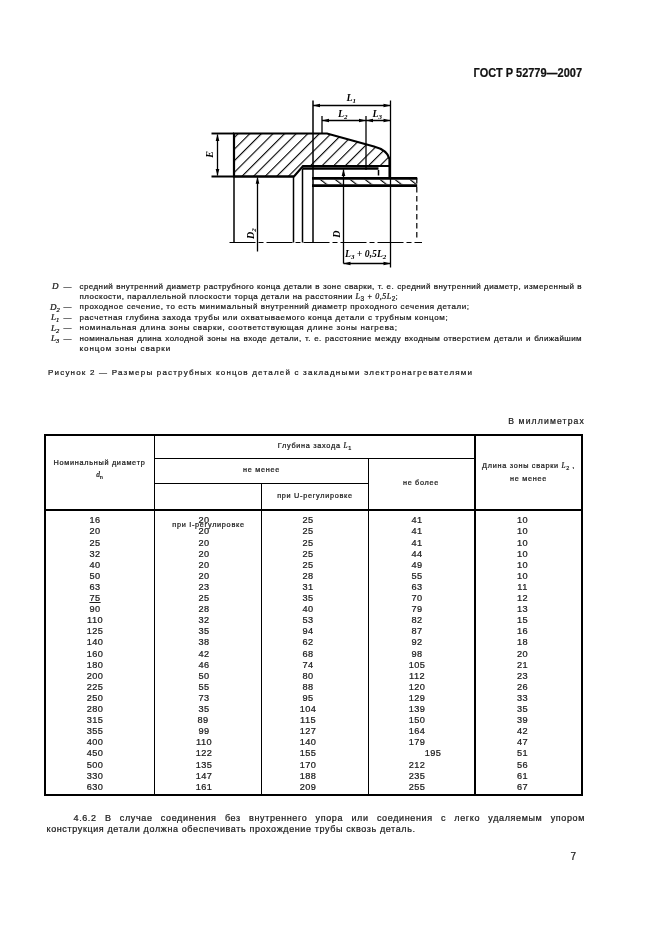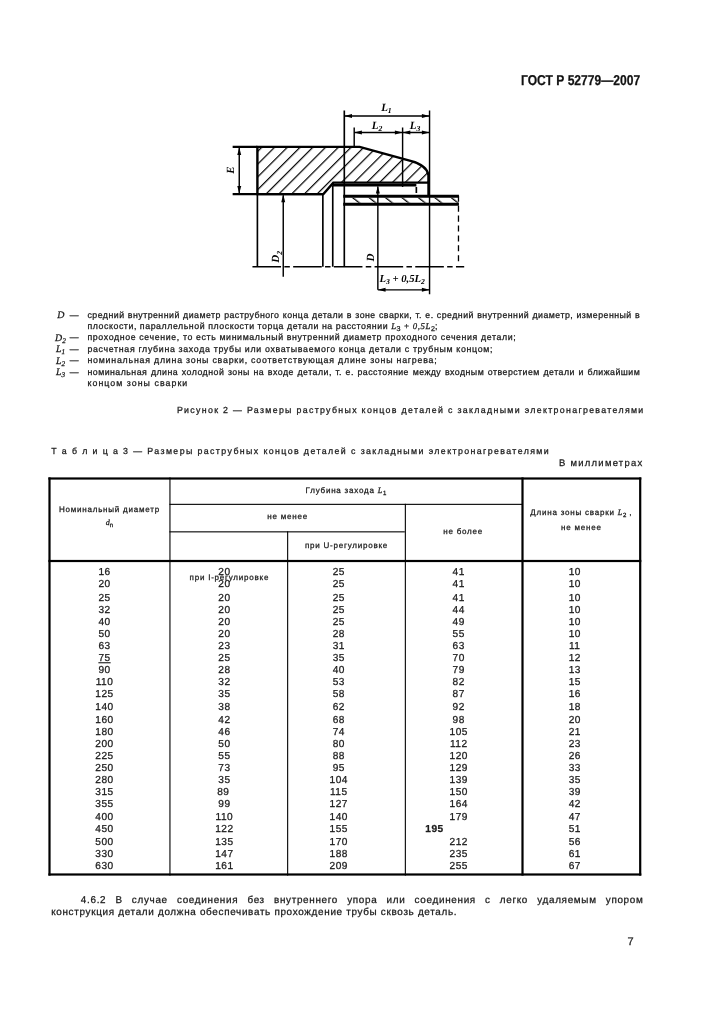--- a/index.html
+++ b/index.html
@@ -122,23 +122,22 @@
 
   <div class="deflab" style="top:322.7px;left:51px;">L<sub class="defsub">2</sub></div>
   <div class="def" style="top:323.2px;left:63.5px;">—</div>
   <div class="def" style="top:323.2px;left:79.5px;letter-spacing:0.71px;">номинальная длина зоны сварки, соответствующая длине зоны нагрева;</div>
 
   <div class="deflab" style="top:333.1px;left:51px;">L<sub class="defsub">3</sub></div>
   <div class="def" style="top:333.6px;left:63.5px;">—</div>
   <div class="def just" style="top:333.6px;left:79.5px;width:502.5px;">номинальная длина холодной зоны на входе детали, т. е. расстояние между входным отверстием детали и ближайшим</div>
   <div class="def" style="top:344.0px;left:79.5px;letter-spacing:0.95px;">концом зоны сварки</div>
 
-  <div class="abs" style="top:368.2px;left:48px;width:538px;text-align:right;font-size:8px;letter-spacing:1.2px;color:#1c1c1c;white-space:nowrap;">Рисунок 2 — Размеры раструбных концов деталей с закладными электронагревателями</div>
-
-  <div class="abs" style="top:405.6px;left:46.5px;font-size:8px;letter-spacing:1.27px;color:#1c1c1c;white-space:nowrap;">Т а б л и ц а  3 — Размеры раструбных концов деталей с закладными электронагревателями</div>
+  <div class="abs" style="top:368.2px;left:48px;width:538px;text-align:left;font-size:8px;letter-spacing:1.2px;color:#1c1c1c;white-space:nowrap;">Рисунок 2 — Размеры раструбных концов деталей с закладными электронагревателями</div>
+
 
   <div class="abs" style="top:415.8px;left:384px;width:201px;text-align:right;font-size:8.6px;letter-spacing:1.15px;color:#1c1c1c;">В миллиметрах</div>
 
   <div class="bl" style="left:44px;top:434px;width:538.5px;height:1.8px;"></div>
   <div class="bl" style="left:44px;top:508.8px;width:538.5px;height:1.9px;"></div>
   <div class="bl" style="left:44px;top:793.6px;width:538.5px;height:2.3px;"></div>
   <div class="bl" style="left:154.2px;top:458.3px;width:321px;height:1.2px;"></div>
   <div class="bl" style="left:154.2px;top:483.3px;width:214px;height:1.2px;"></div>
   <div class="bl" style="left:44px;top:434px;width:1.9px;height:361.9px;"></div>
   <div class="bl" style="left:580.7px;top:434px;width:1.9px;height:361.9px;"></div>
@@ -238,21 +237,21 @@
       <span style="left:55.0px;">110</span>
       <span style="left:164.0px;">32</span>
       <span style="left:268.0px;">53</span>
       <span style="left:377.0px;">82</span>
       <span style="left:482.5px;">15</span>
     </div>
 
   <div class="trow" style="top:626.3px;">
       <span style="left:55.0px;">125</span>
       <span style="left:164.0px;">35</span>
-      <span style="left:268.0px;">58</span>
+      <span style="left:268.0px;">94</span>
       <span style="left:377.0px;">87</span>
       <span style="left:482.5px;">16</span>
     </div>
 
   <div class="trow" style="top:637.4px;">
       <span style="left:55.0px;">140</span>
       <span style="left:164.0px;">38</span>
       <span style="left:268.0px;">62</span>
       <span style="left:377.0px;">92</span>
       <span style="left:482.5px;">18</span>
@@ -327,21 +326,21 @@
       <span style="left:164.0px;">110</span>
       <span style="left:268.0px;">140</span>
       <span style="left:377.0px;">179</span>
       <span style="left:482.5px;">47</span>
     </div>
 
   <div class="trow" style="top:748.4px;">
       <span style="left:55.0px;">450</span>
       <span style="left:164.0px;">122</span>
       <span style="left:268.0px;">155</span>
-      <span style="left:355px;font-weight:bold;">195</span>
+      <span style="left:393px;">195</span>
       <span style="left:482.5px;">51</span>
     </div>
 
   <div class="trow" style="top:759.5px;">
       <span style="left:55.0px;">500</span>
       <span style="left:164.0px;">135</span>
       <span style="left:268.0px;">170</span>
       <span style="left:377.0px;">212</span>
       <span style="left:482.5px;">56</span>
     </div>

